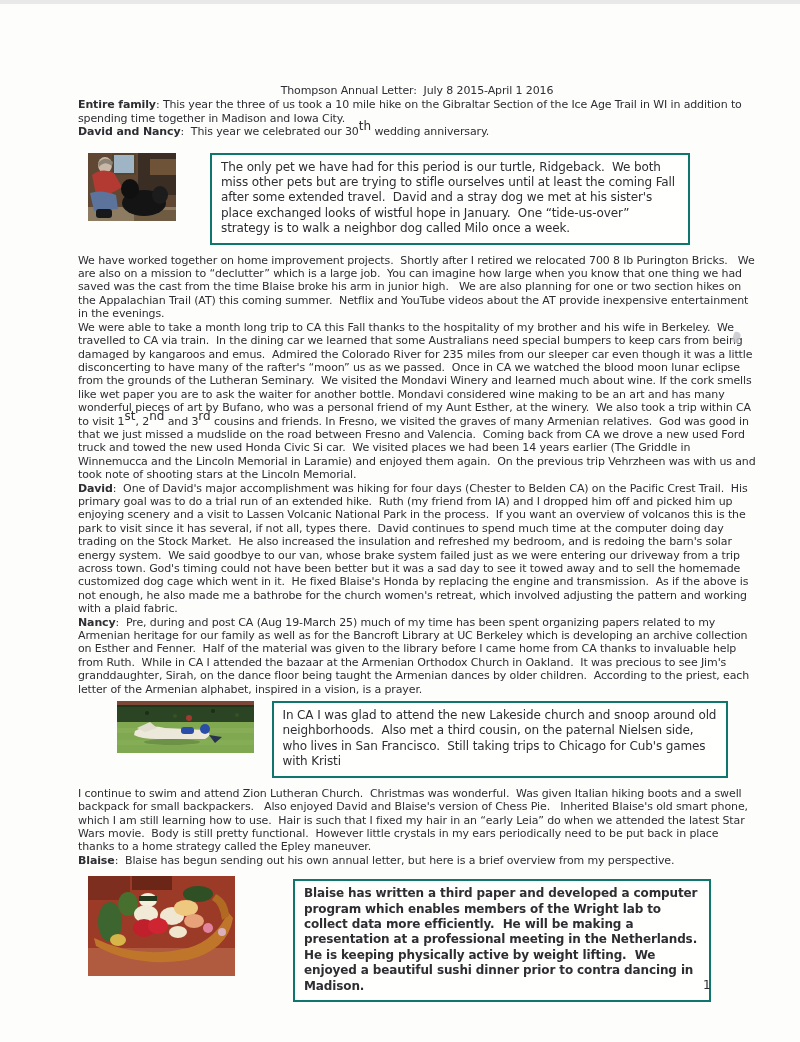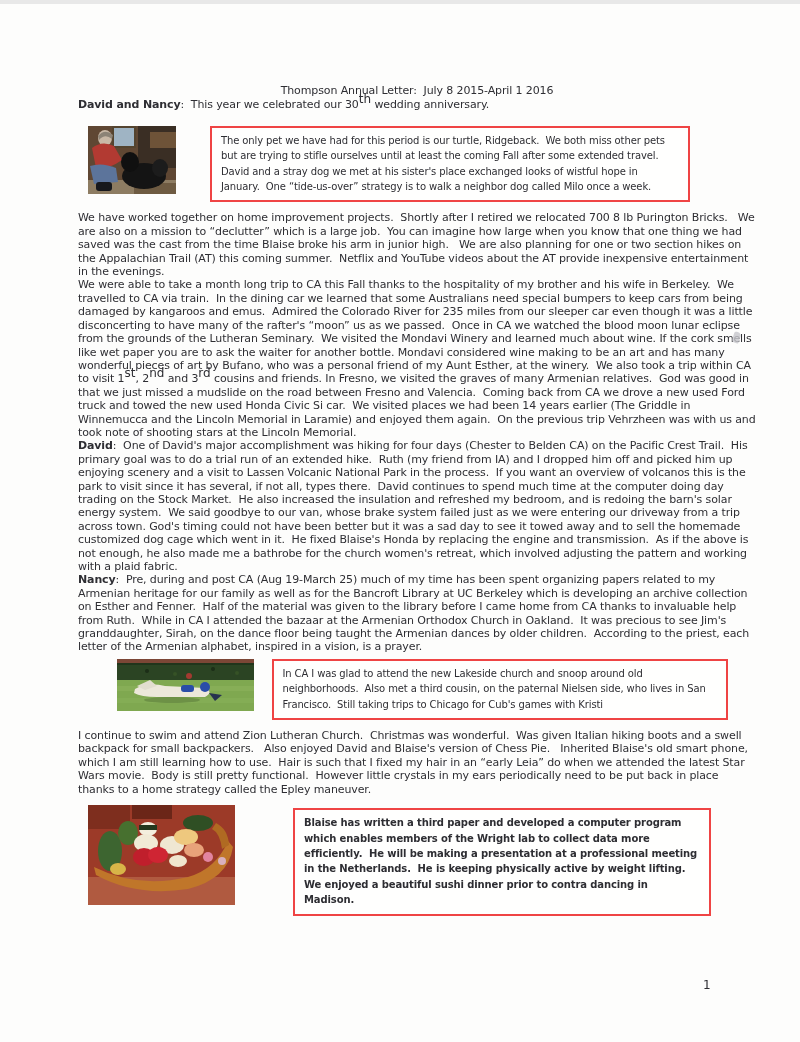--- a/index.html
+++ b/index.html
@@ -14,41 +14,42 @@
   .para{margin:0;white-space:pre-wrap;}
   .para b{font-weight:bold;}
   sup{font-size:12px;line-height:0;vertical-align:super;letter-spacing:0;}
   .figure{display:flex;align-items:flex-start;}
   .fig-pet{margin:14px 0 9px 10px;}
   .fig-cubs{margin:5px 0 9px 10px;justify-content:center;}
   .fig-sushi{margin:9px 0 0 10px;}
   .photo{flex:none;display:block;}
   .photo svg{display:block;}
   .textbox{
-    background:#fffffe;border:2px solid #ef4444;
+    background:#fffffe;border:2px solid #0f766e;
     padding:5px 9px 6px 9px;white-space:pre-wrap;
-    font-size:10px;line-height:15.4px;letter-spacing:-0.12px;
+    font-size:12px;line-height:15.4px;letter-spacing:-0.12px;
   }
   .box-pet{margin-left:34px;width:458px;}
   .box-cubs{margin-left:18px;width:434px;}
   .box-sushi{margin-left:58px;width:396px;margin-top:3px;font-weight:bold;}
   .page-number{position:absolute;left:703px;top:974px;font-size:12px;}
   .scan-mark{
     position:absolute;left:733px;top:328px;width:7px;height:11px;
     background:#c6c6cb;border-radius:2px 4px 1px 3px;transform:rotate(18deg);opacity:.8;
   }
 </style>
 </head>
 <body>
 
 <div class="sheet">
   <div class="content">
 
     <div class="title">Thompson Annual Letter:  July 8 2015-April 1 2016</div>
 
+    <p class="para"><b>Entire family</b><span>: This year the three of us took a 10 mile hike on the Gibraltar Section of the Ice Age Trail in WI in addition to spending time together in Madison and Iowa City.</span></p>
 
     <p class="para"><b>David and Nancy</b><span>:  This year we celebrated our 30<sup>th</sup> wedding anniversary.</span></p>
 
     <div class="figure fig-pet">
       <span class="photo" aria-label="man in red sweater crouching beside black dog indoors">
         <svg width="88" height="68" viewBox="0 0 88 68" role="img">
           <rect width="88" height="68" fill="#5f4733"></rect>
           <rect x="50" y="0" width="38" height="42" fill="#3a2e24"></rect>
           <rect x="62" y="6" width="26" height="16" fill="#6e5338"></rect>
           <rect x="24" y="0" width="24" height="22" fill="#9fb4c4"></rect>
@@ -96,20 +97,21 @@
           <rect x="64" y="26" width="13" height="7" rx="3" fill="#2a4da8"></rect>
           <path d="M92 34 L105 36 L98 42 Z" fill="#27334f"></path>
           <ellipse cx="55" cy="41" rx="28" ry="3" fill="#5d7f3c" opacity="0.6"></ellipse>
         </svg>
       </span>
       <div class="textbox box-cubs">In CA I was glad to attend the new Lakeside church and snoop around old neighborhoods.  Also met a third cousin, on the paternal Nielsen side, who lives in San Francisco.  Still taking trips to Chicago for Cub's games with Kristi</div>
     </div>
 
     <p class="para">I continue to swim and attend Zion Lutheran Church.  Christmas was wonderful.  Was given Italian hiking boots and a swell backpack for small backpackers.   Also enjoyed David and Blaise's version of Chess Pie.   Inherited Blaise's old smart phone, which I am still learning how to use.  Hair is such that I fixed my hair in an “early Leia” do when we attended the latest Star Wars movie.  Body is still pretty functional.  However little crystals in my ears periodically need to be put back in place thanks to a home strategy called the Epley maneuver.</p>
 
+    <p class="para"><b>Blaise</b><span>:  Blaise has begun sending out his own annual letter, but here is a brief overview from my perspective.</span></p>
 
     <div class="figure fig-sushi">
       <span class="photo" aria-label="wooden sushi boat filled with nigiri and rolls">
         <svg width="147" height="100" viewBox="0 0 147 100" role="img">
           <rect width="147" height="100" fill="#9c3a28"></rect>
           <rect y="72" width="147" height="28" fill="#b05a40"></rect>
           <rect width="42" height="24" fill="#7e2e1e"></rect>
           <rect x="44" y="0" width="40" height="14" fill="#6b2618"></rect>
           <path d="M6 62 Q50 84 100 72 Q128 64 140 36 L145 42 Q140 74 100 84 Q48 92 8 70 Z" fill="#c0762a"></path>
           <path d="M128 18 Q140 24 141 40 L134 44 Q132 28 124 24 Z" fill="#b06a22"></path>

